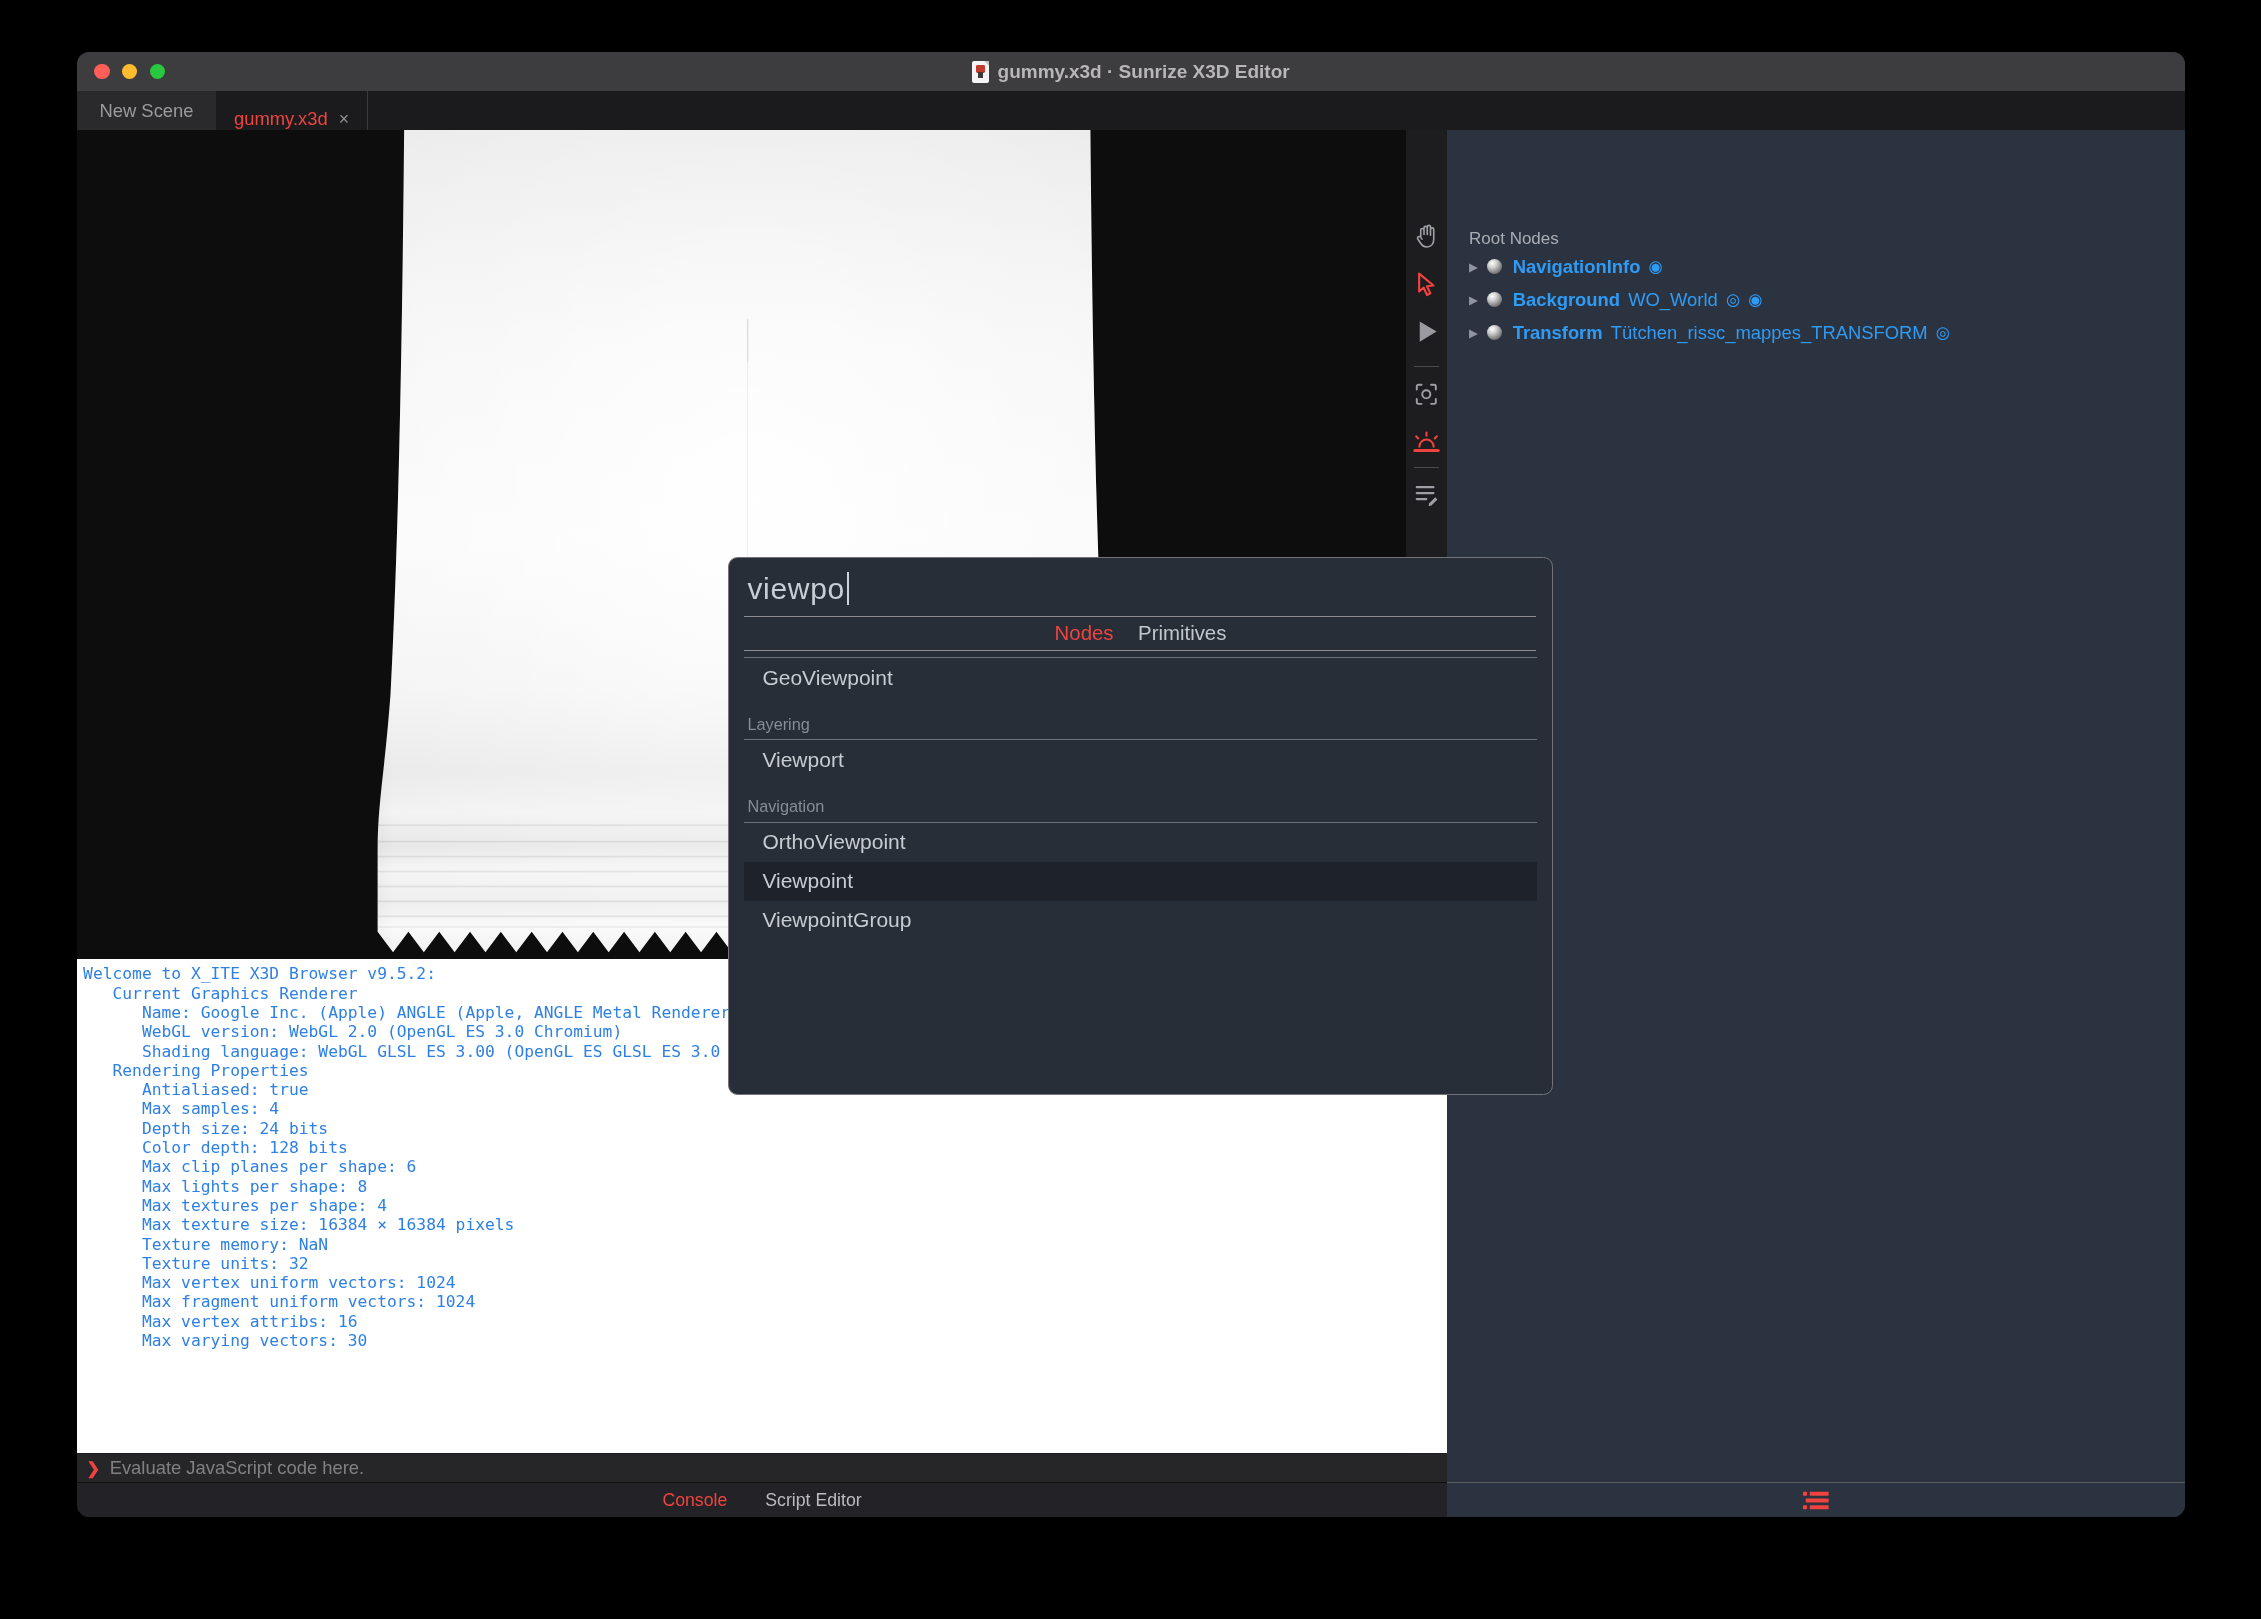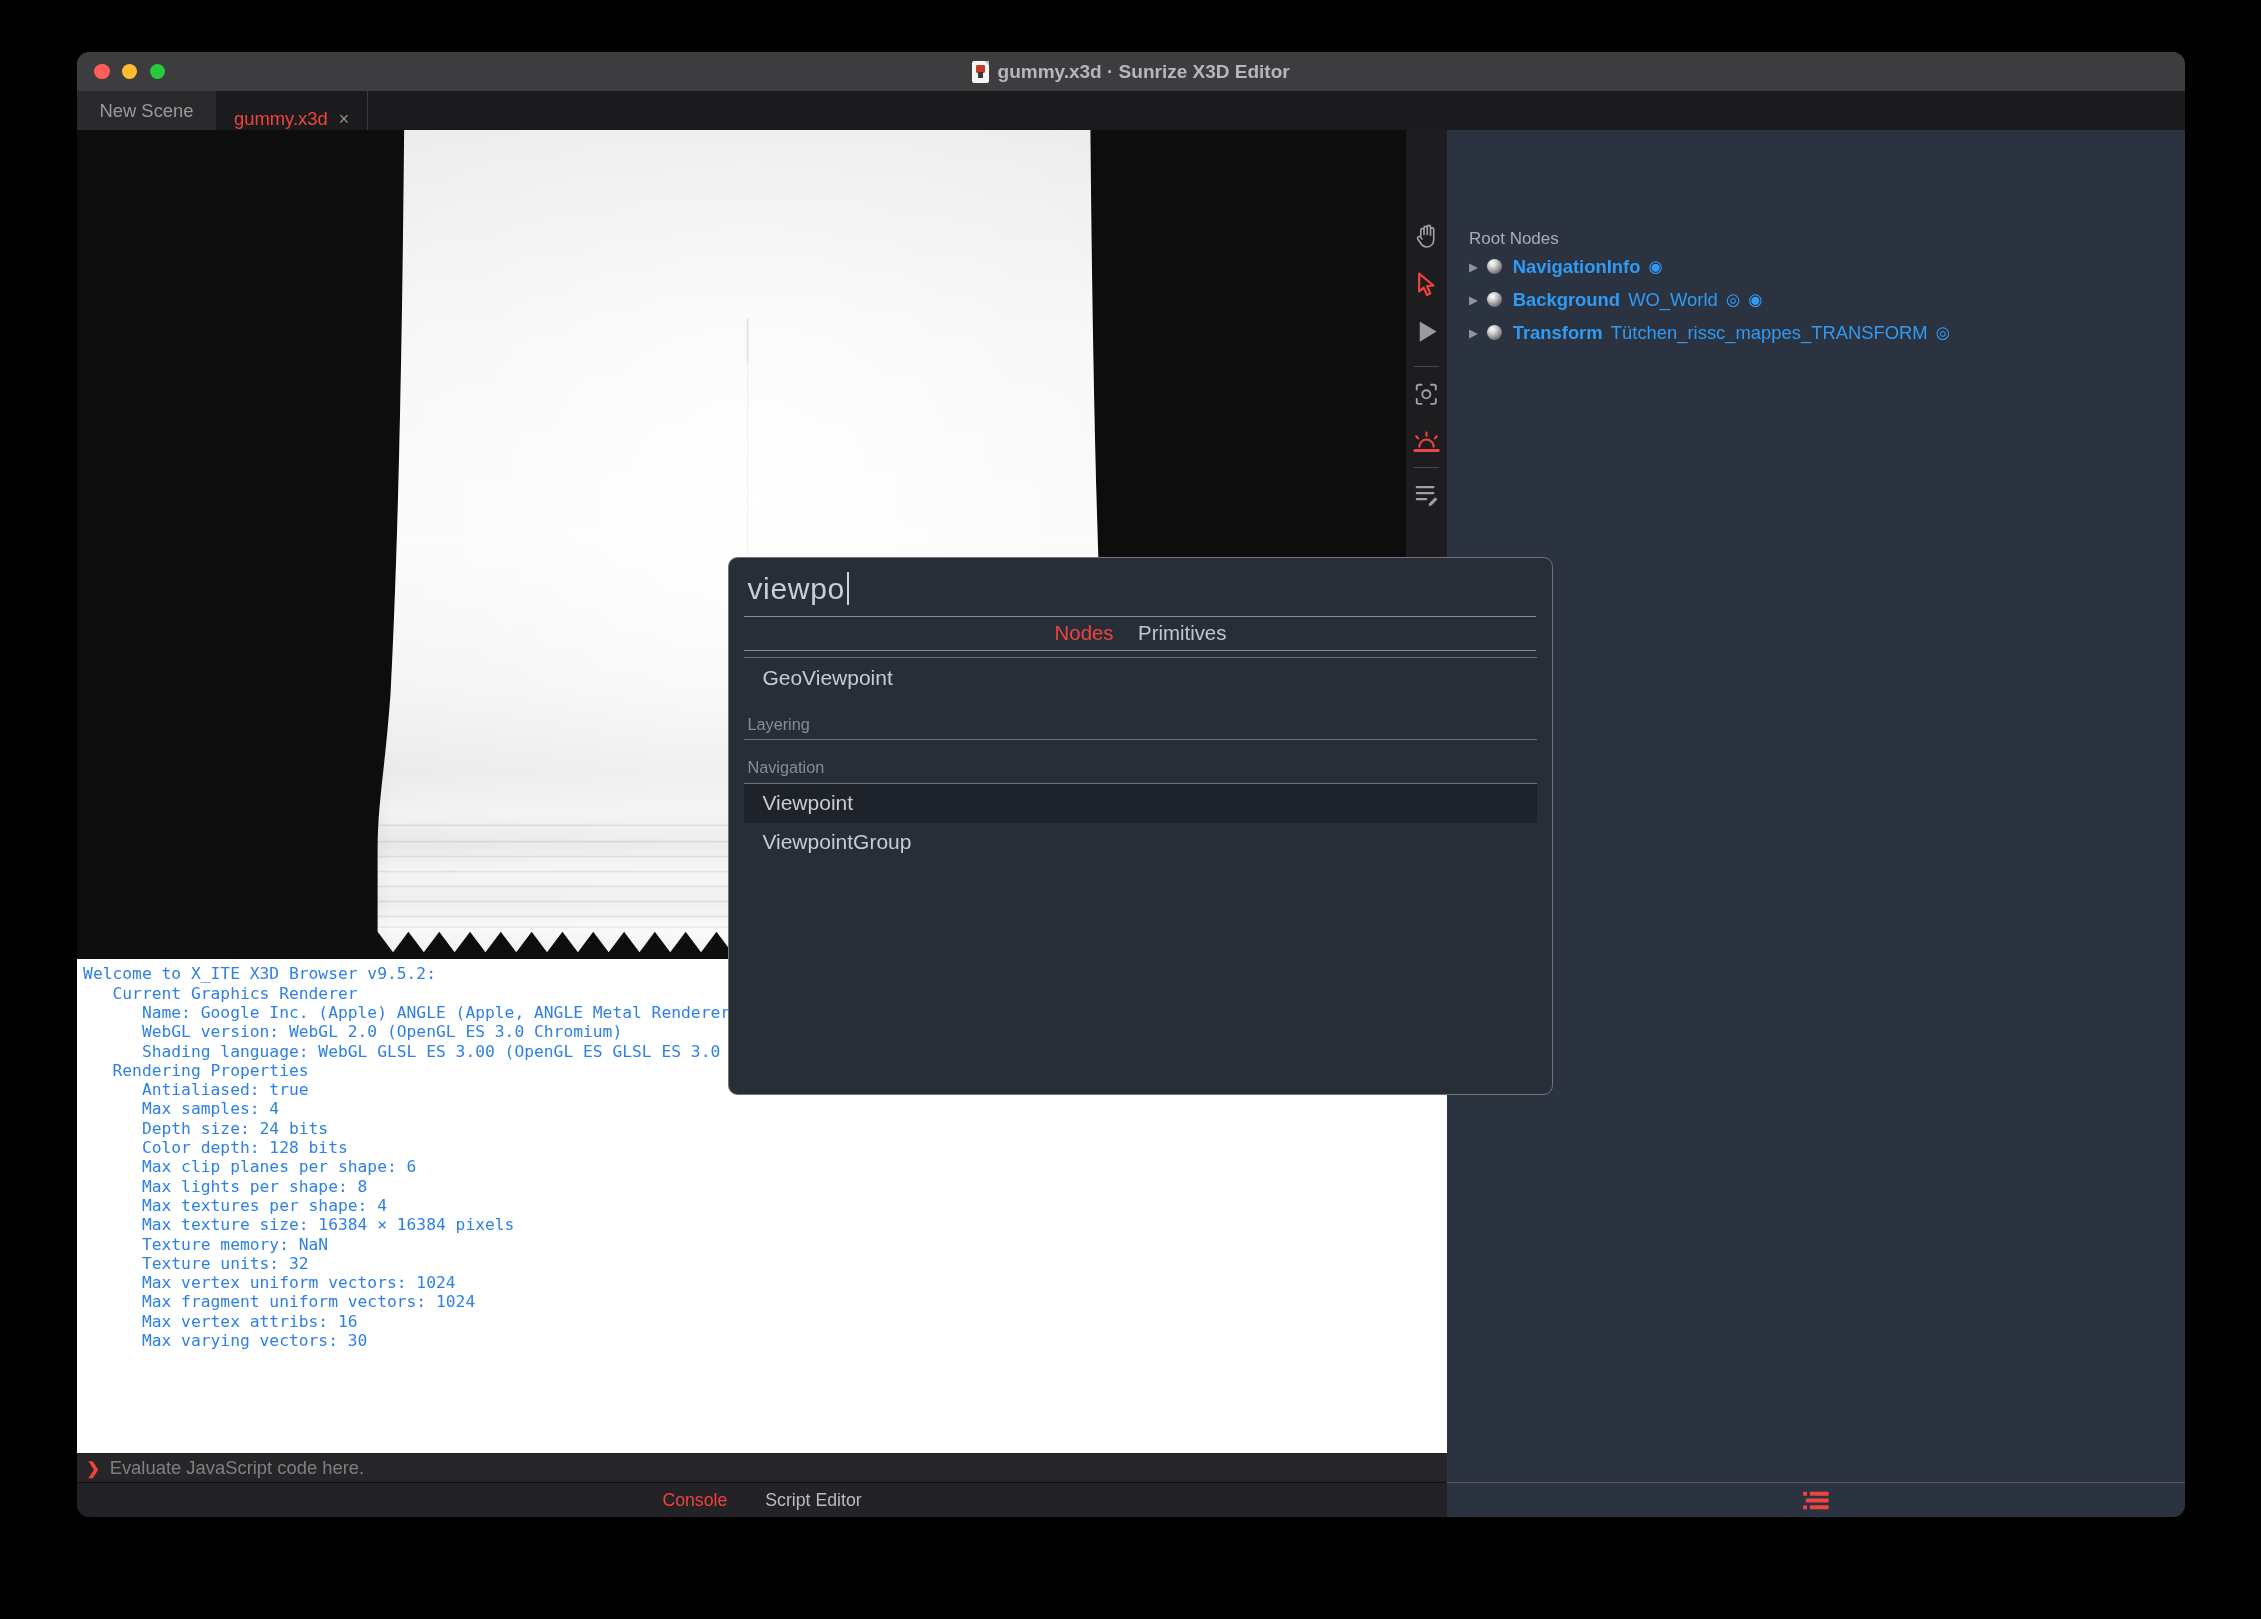--- a/index.html
+++ b/index.html
@@ -287,22 +287,24 @@
     <div class="dlg-tabs">
       <span class="dlg-tab-active">Nodes</span>
       <span class="dlg-tab">Primitives</span>
     </div>
     <div class="dlg-div" style="top:92px"></div>
     <div class="dlg-list" id="dlg-list">
           <div class="sec-line"></div>
           <div class="dlg-item">GeoViewpoint</div>
           <div class="sec-label">Layering</div>
           <div class="sec-line"></div>
+          <div class="dlg-item">Viewport</div>
           <div class="sec-label">Navigation</div>
           <div class="sec-line"></div>
+          <div class="dlg-item">OrthoViewpoint</div>
           <div class="dlg-item selected">Viewpoint</div>
           <div class="dlg-item">ViewpointGroup</div>
         </div>
   </div>
 
 </div>
 </div>
 
 
 </body></html>

